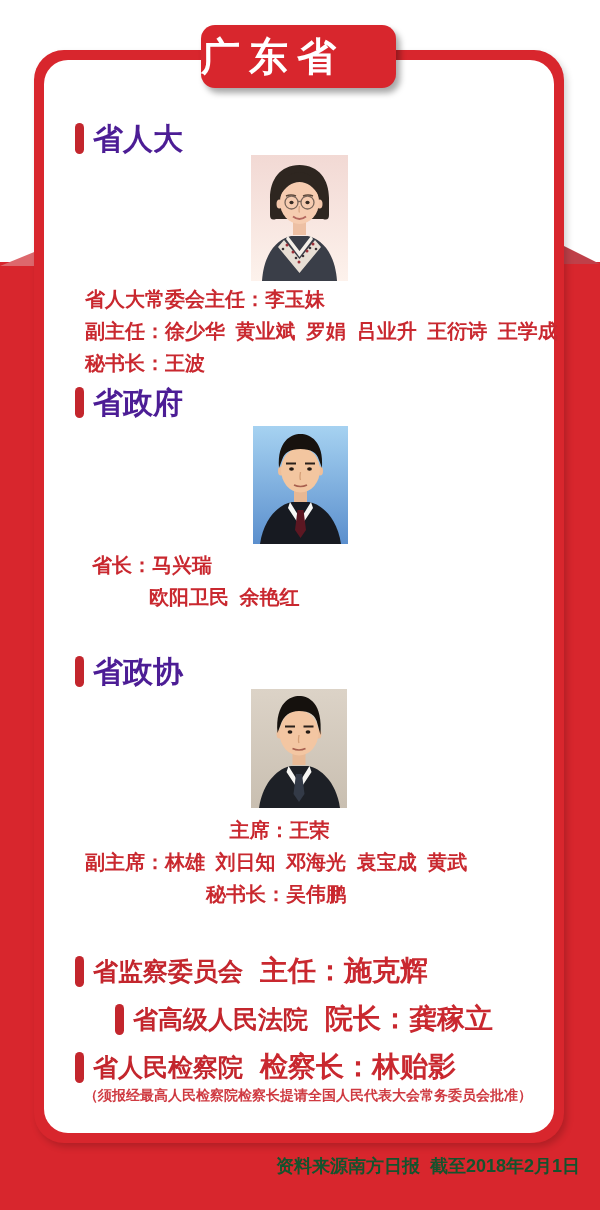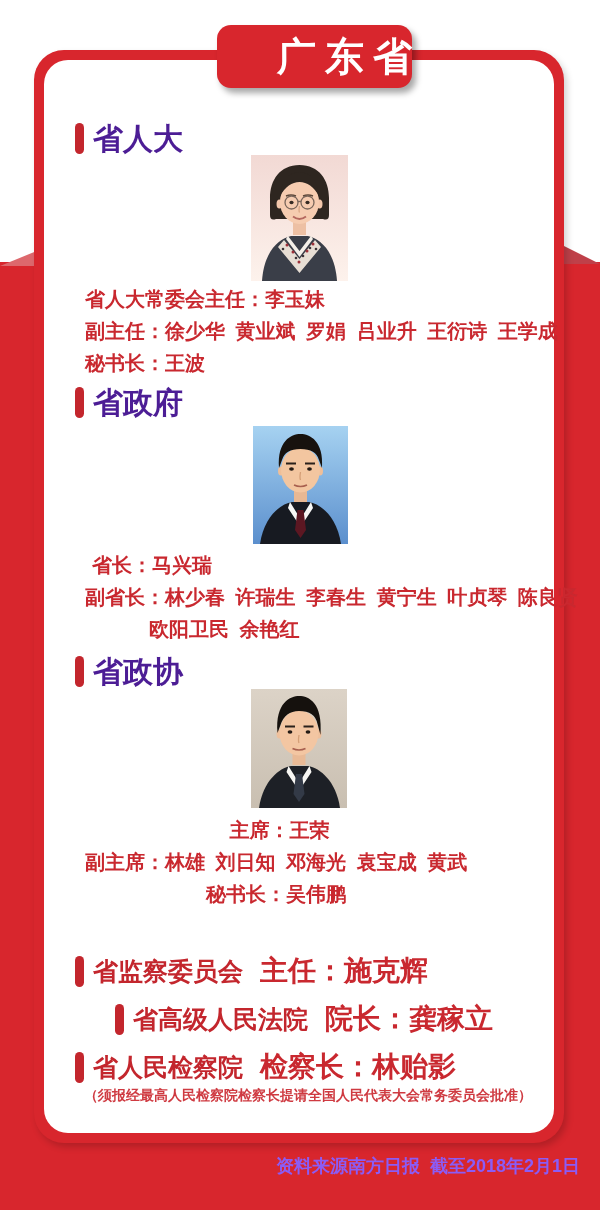--- a/index.html
+++ b/index.html
@@ -12,23 +12,23 @@
               clip-path:polygon(100% 0,100% 100%,0 100%);}
   .wedge-right{position:absolute;left:556px;top:242px;width:44px;height:22px;background:#bf4049;
                clip-path:polygon(0 0,100% 100%,0 100%);}
 
   
   .card-border{position:absolute;left:34px;top:50px;width:530px;height:1093px;background:#d8262d;
                border-radius:30px;box-shadow:3px 4px 7px rgba(0,0,0,0.18);}
   .card{position:absolute;left:44px;top:60px;width:510px;height:1073px;background:#ffffff;border-radius:24px;}
 
   
-  .title-badge{position:absolute;left:217px;top:25px;width:195px;height:63px;background:#d8262d;
+  .title-badge{position:absolute;left:201px;top:25px;width:195px;height:63px;background:#d8262d;
                border-radius:14px;box-shadow:4px 5px 6px rgba(0,0,0,0.35);
-               display:flex;align-items:center;justify-content:flex-end;z-index:5;}
+               display:flex;align-items:center;justify-content:flex-start;z-index:5;}
   .title-badge span{color:#ffffff;font-size:39px;font-weight:700;letter-spacing:9px;margin-right:-9px;line-height:1;}
 
   
   .sec-head{position:absolute;display:flex;align-items:center;z-index:4;}
   .sec-bar{width:9px;height:31px;background:#c3262d;border-radius:4.5px;margin-right:9px;flex:0 0 auto;}
   .sec-title{color:#4c1d95;font-size:30px;font-weight:700;line-height:1;white-space:pre;}
 
   
   .photo{position:absolute;z-index:4;}
   .photo svg{display:block;}
@@ -43,21 +43,21 @@
 
   
   .org-row{position:absolute;display:flex;align-items:baseline;z-index:4;justify-content:center;}
   .org-row .sec-bar{align-self:center;}
   .org-name{color:#c3262d;font-size:25px;font-weight:700;white-space:pre;}
   .org-role{color:#c9282f;font-size:28px;font-weight:700;margin-left:17px;white-space:pre;}
   .org-note{position:absolute;left:84px;top:1085px;width:460px;color:#cf3a41;font-size:14px;
             font-weight:700;line-height:20px;white-space:pre;z-index:4;}
 
   
-  .footer{position:absolute;right:20px;top:1154px;width:560px;text-align:right;color:#8b5cf6;
+  .footer{position:absolute;right:20px;top:1154px;width:560px;text-align:right;color:#14532d;
           font-size:18px;font-weight:700;white-space:pre;z-index:4;}
 </style>
 </head>
 <body>
 
 <div class="canvas">
 
   <div class="red-bg"></div>
   <div class="wedge-left"></div>
   <div class="wedge-right"></div>
@@ -150,21 +150,20 @@
       <path d="M47.5,46 Q46.5,52 47.5,54" stroke="#d49e76" stroke-width="1.3" fill="none"></path>
       <path d="M41,59 Q47.5,62 54,59" stroke="#a8604f" stroke-width="1.7" fill="none"></path>
       <path d="M7,118 C11,91 27,78 39,76 L56,76 C68,78 84,91 88,118 Z" fill="#171a21"></path>
       <path d="M37,76 L47.5,93 L58,76 L60,82 L47.5,101 L35,82 Z" fill="#f7f7f5"></path>
       <path d="M44.5,84 L50.5,84 L53,104 L47.5,112 L42,104 Z" fill="#5c1722"></path>
     </svg>
   </div>
 
   <div class="tblock" style="left:77px;top:549px;">
     <div class="line ind-b">省长：马兴瑞</div>
-    <div class="line ind-a">副省长：林少春 许瑞生 李春生 黄宁生 叶贞琴 陈良贤</div>
     <div class="line ind-c">欧阳卫民 余艳红</div>
   </div>
 
   <div class="sec-head" style="left:75px;top:656px;">
     <div class="sec-bar"></div>
     <div class="sec-title">省政协</div>
   </div>
 
   <div class="photo" style="left:251px;top:689px;">
     <svg width="96" height="119" viewBox="0 0 96 119">

